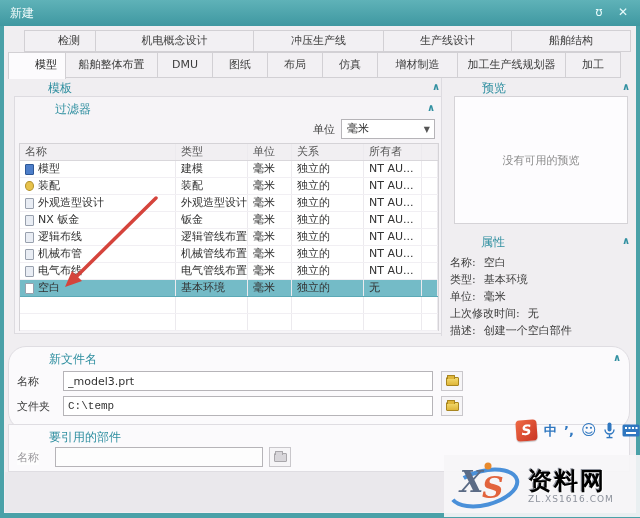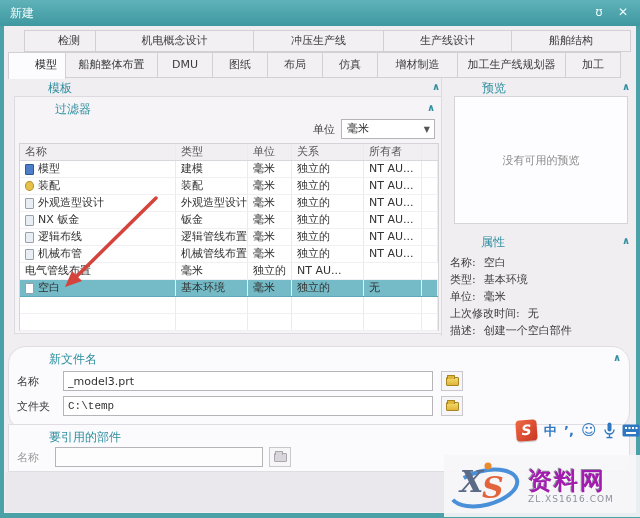--- a/index.html
+++ b/index.html
@@ -109,21 +109,21 @@
 
   
   .wm { position:absolute; left:444px; top:455px; width:196px; height:62px; z-index:7;
     background:rgba(246,245,247,.92); display:flex; align-items:center; }
   .wm-logo { position:relative; width:84px; height:56px; flex:0 0 auto; }
   .wm-x { position:absolute; left:16px; top:6px; font-size:30px; font-style:italic; font-weight:bold;
     color:#5b6b85; font-family:"DejaVu Serif","Liberation Serif",serif; }
   .wm-s { position:absolute; left:38px; top:12px; font-size:30px; font-style:italic; font-weight:bold;
     color:#e2633c; font-family:"DejaVu Serif","Liberation Serif",serif; }
   .wm-text { flex:1; }
-  .wm-site { font-size:24px; font-weight:bold; color:#a21caf; letter-spacing:2px;
+  .wm-site { font-size:24px; font-weight:bold; color:#000000; letter-spacing:2px;
     text-shadow:1px 1px 0 #fff, -1px -1px 0 #8e929c; line-height:26px; }
   .wm-url { font-size:9px; color:#8d929c; letter-spacing:1px; }
 </style>
 </head>
 <body>
 
 <div class="window">
 
   <div class="titlebar">
     <span class="title">新建</span>
@@ -236,20 +236,24 @@
               <i class="fic fic-pale"></i>
               <span>机械布管</span>
             </span>
           <span>机械管线布置</span>
           <span>毫米</span>
           <span>独立的</span>
           <span>NT AU...</span>
           <span></span>
         </div>
         <div class="t-row">
+          <span class="name-cell">
+              <i class="fic fic-pale"></i>
+              <span>电气布线</span>
+            </span>
           <span>电气管线布置</span>
           <span>毫米</span>
           <span>独立的</span>
           <span>NT AU...</span>
           <span></span>
         </div>
         <div class="t-row sel">
           <span class="name-cell">
               <i class="fic fic-blank"></i>
               <span>空白</span>

